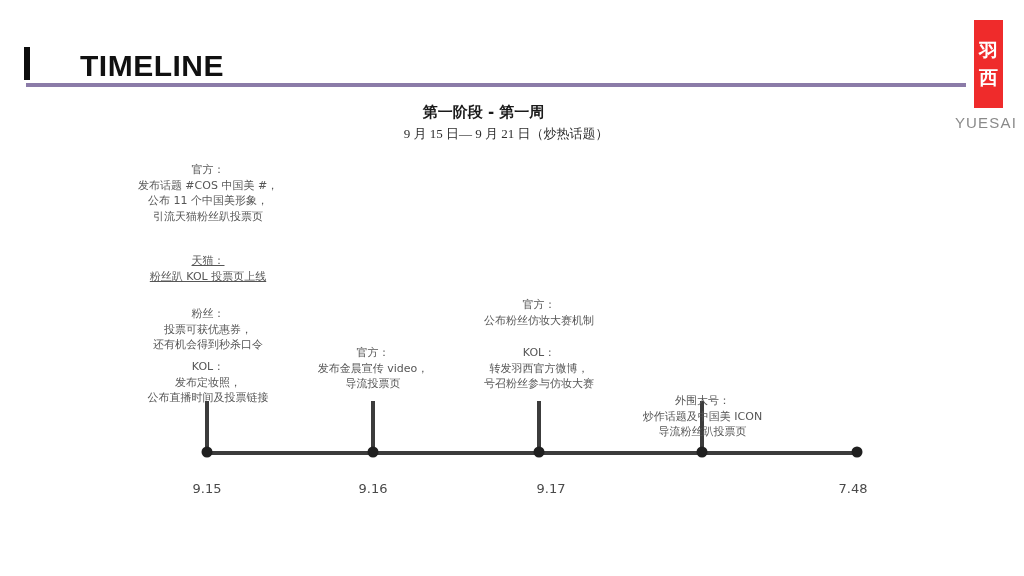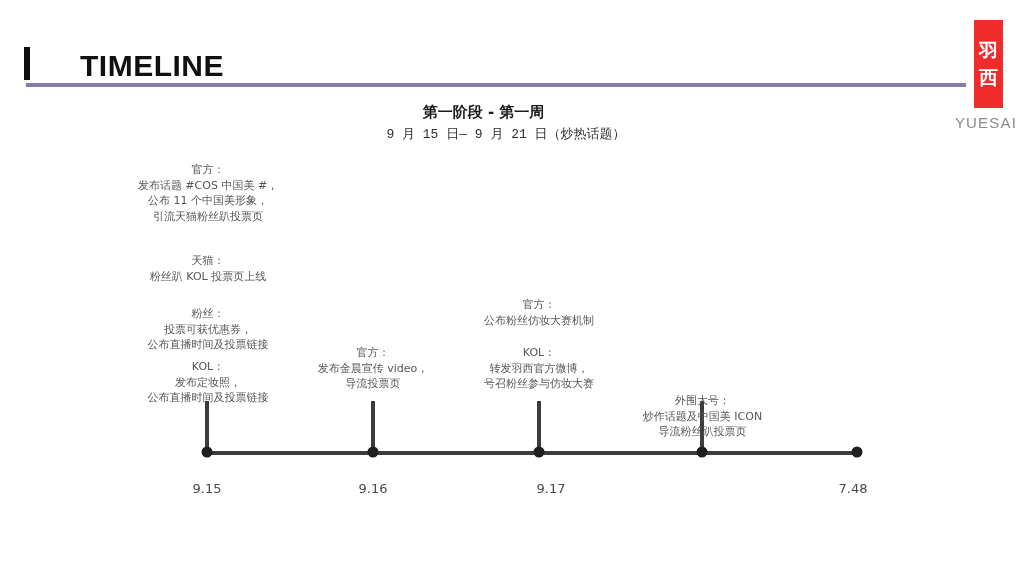--- a/index.html
+++ b/index.html
@@ -112,21 +112,21 @@
   }
 
   .phase-subtitle {
     position: absolute;
     left: 0;
     top: 121px;
     width: 1008px;
     text-align: center;
     font-size: 13px;
     color: #2e2e2e;
-    font-family: Liberation Mono, monospace;
+    font-family: Liberation Serif, serif;
   }
 
   
   .stage {
     position: absolute;
     left: 0;
     top: 0;
     width: 1024px;
     height: 576px;
   }
@@ -210,25 +210,25 @@
       <div class="node-dot" style="left: 371px; background: rgb(31, 31, 31);"></div>
       <div class="node-dot" style="left: 537px; background: rgb(31, 31, 31);"></div>
       <div class="node-dot" style="left: 700px; background: rgb(31, 31, 31);"></div>
       <div class="node-dot" style="left: 855px; background: rgb(31, 31, 31);"></div>
     </div>
   <div id="notes-layer">
       <div class="note-block" style="left: 118px; top: 158px; width: 176px;">官方：
 发布话题 #COS 中国美 #，
 公布 11 个中国美形象，
 引流天猫粉丝趴投票页</div>
-      <div class="note-block" style="left: 118px; top: 249px; width: 176px;">天猫：
+      <div class="note-block" style="left: 118px; top: 249px; width: 176px; text-decoration: underline;">天猫：
 粉丝趴 KOL 投票页上线</div>
       <div class="note-block" style="left: 118px; top: 302px; width: 176px;">粉丝：
 投票可获优惠券，
-公布直播时间及投票链接</div>
+还有机会得到秒杀口令</div>
       <div class="note-block" style="left: 112px; top: 355px; width: 188px;">KOL：
 发布定妆照，
 公布直播时间及投票链接</div>
       <div class="note-block" style="left: 292px; top: 341px; width: 158px;">官方：
 发布金晨宣传 video，
 导流投票页</div>
       <div class="note-block" style="left: 458px; top: 293px; width: 158px;">官方：
 公布粉丝仿妆大赛机制</div>
       <div class="note-block" style="left: 458px; top: 341px; width: 158px;">KOL：
 转发羽西官方微博，

